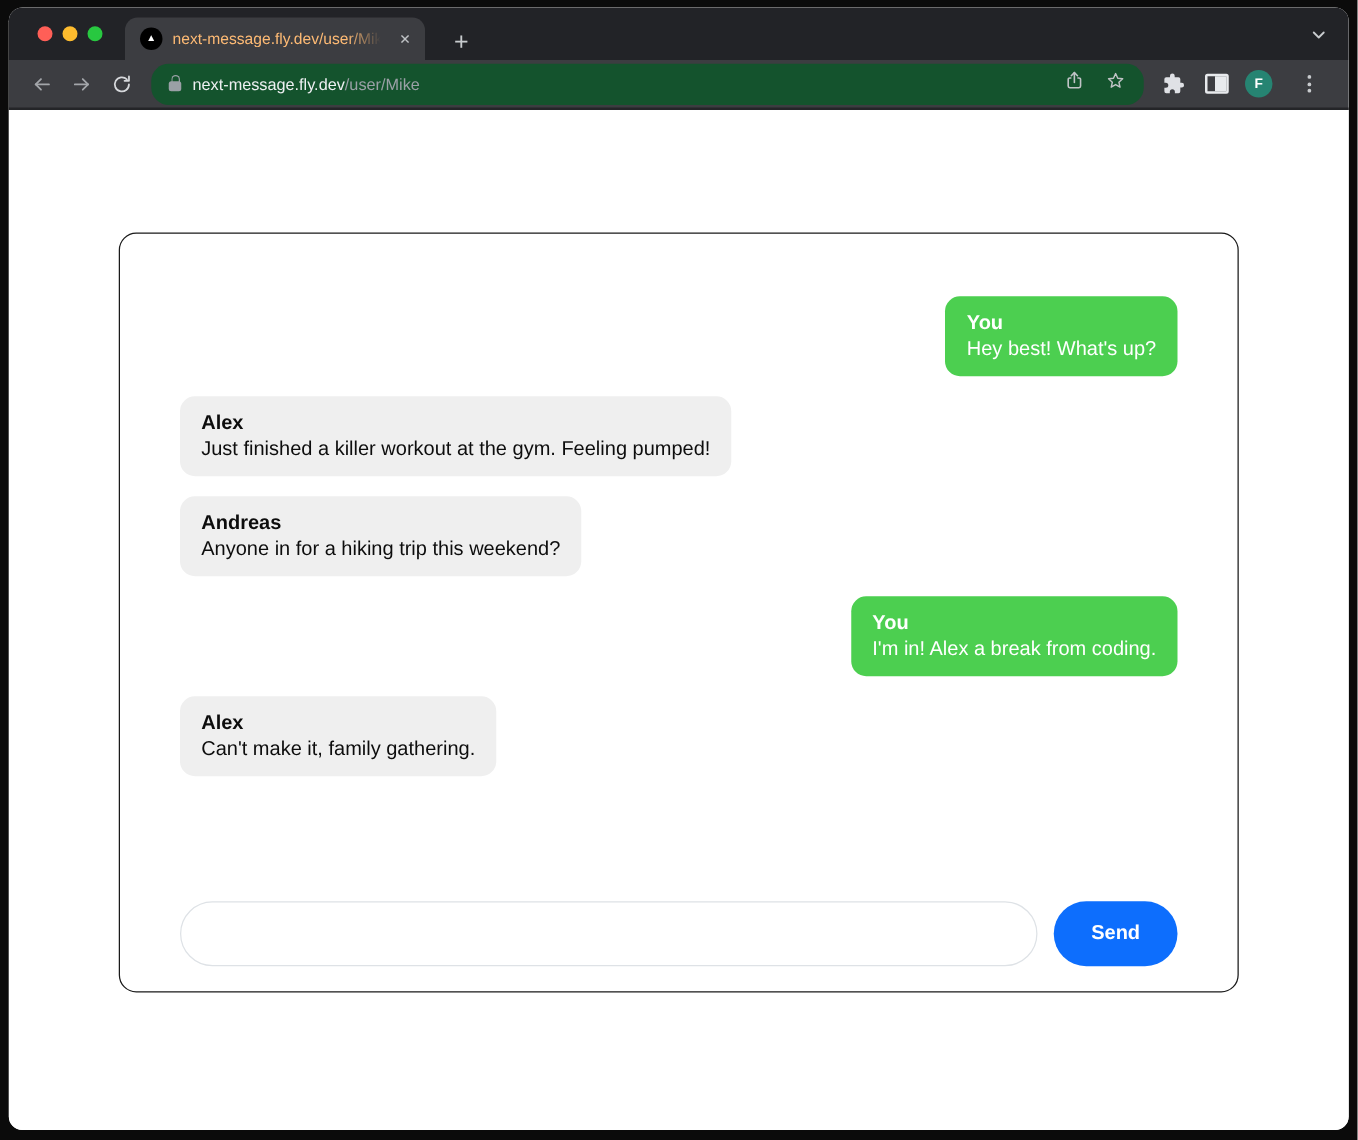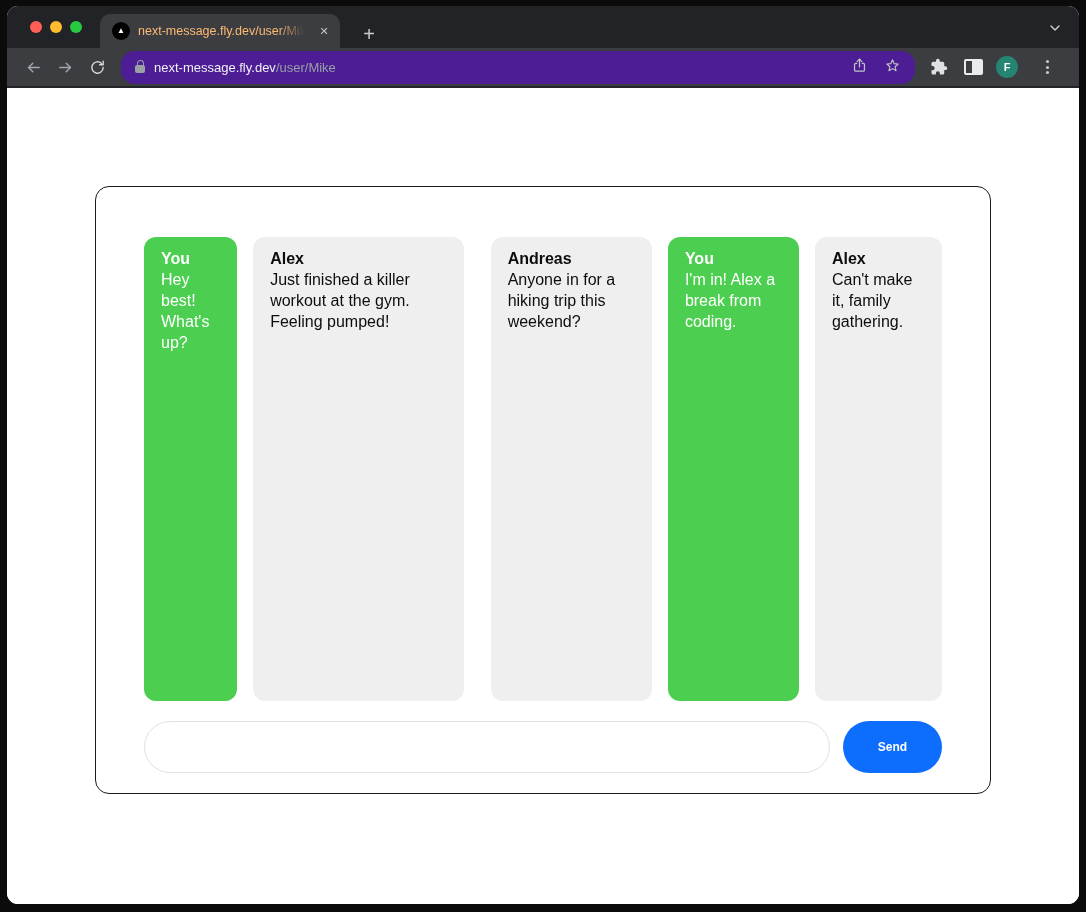--- a/index.html
+++ b/index.html
@@ -43,21 +43,21 @@
     font-size:20px;font-weight:300;display:flex;align-items:center;justify-content:center;
   }
   .strip-chevron{position:absolute;right:16px;top:14px;width:16px;height:16px;}
   
   .toolbar{
     height:38px;background:#3c3d41;border-bottom:2px solid #242528;
     display:flex;align-items:center;padding:0 12px;gap:4px;flex:none;
   }
   .navbtn{width:28px;height:28px;display:flex;align-items:center;justify-content:center;flex:none;}
   .urlbar{
-    flex:1;height:33px;background:#4c1d95;border-radius:14px;
+    flex:1;height:33px;background:#14532d;border-radius:14px;
     display:flex;align-items:center;gap:9px;padding:0 14px;margin:0 6px;min-width:0;
   }
   .url-text{font-size:13px;white-space:nowrap;overflow:hidden;}
   .url-host{color:#eef0f2;}
   .url-path{color:#9aa0a6;}
   .url-actions{margin-left:auto;display:flex;gap:16px;align-items:center;}
   .lock{width:10px;height:8px;background:#9aa0a6;border-radius:2px;position:relative;margin-top:4px;flex:none;}
   .lock::before{
     content:"";position:absolute;left:1.5px;top:-5px;width:7px;height:7px;box-sizing:border-box;
     border:1.5px solid #9aa0a6;border-bottom:none;border-radius:4px 4px 0 0;
@@ -71,35 +71,35 @@
   }
   .kebab{display:flex;flex-direction:column;gap:2.5px;padding:4px 6px;}
   .kebab i{width:3px;height:3px;border-radius:50%;background:#c8cbce;}
   
   .page{flex:1;background:#fff;position:relative;overflow:hidden;}
   .chat-card{
     width:896px;height:608px;margin:98px auto 0;box-sizing:border-box;
     border:1px solid #1a1a1a;border-radius:14px;padding:50px 48px 20px;
     display:flex;flex-direction:column;background:#fff;
   }
-  .messages{display:flex;flex-direction:row;gap:16px;flex:1;}
+  .messages{display:flex;flex-direction:column;gap:16px;flex:1;}
   .msg-row{display:flex;}
   .msg-row.right{justify-content:flex-end;}
   .bubble{border-radius:12px;padding:11px 17px;font-size:16px;line-height:21px;max-width:80%;}
   .bubble .sender{font-weight:700;display:block;}
   .bubble.self{background:var(--self_bubble);color:#fff;}
   .bubble.other{background:var(--other_bubble);color:#0d0d0d;}
   .composer{margin-top:20px;display:flex;gap:13px;flex:none;}
   .msg-input{
     flex:1;height:52px;box-sizing:border-box;border:1px solid #dee2e6;border-radius:26px;
     outline:none;padding:0 20px;font-size:16px;font-family:inherit;background:#fff;
   }
   .send-btn{
     width:99px;height:52px;border:none;border-radius:26px;background:var(--send_button);
-    color:#fff;font-weight:700;font-size:12px;font-family:inherit;cursor:pointer;
+    color:#fff;font-weight:700;font-size:16px;font-family:inherit;cursor:pointer;
   }
 </style>
 </head>
 <body>
 
 <div class="window">
 
   <div class="tabstrip">
     <div class="traffic">
       <span class="light red"></span>

